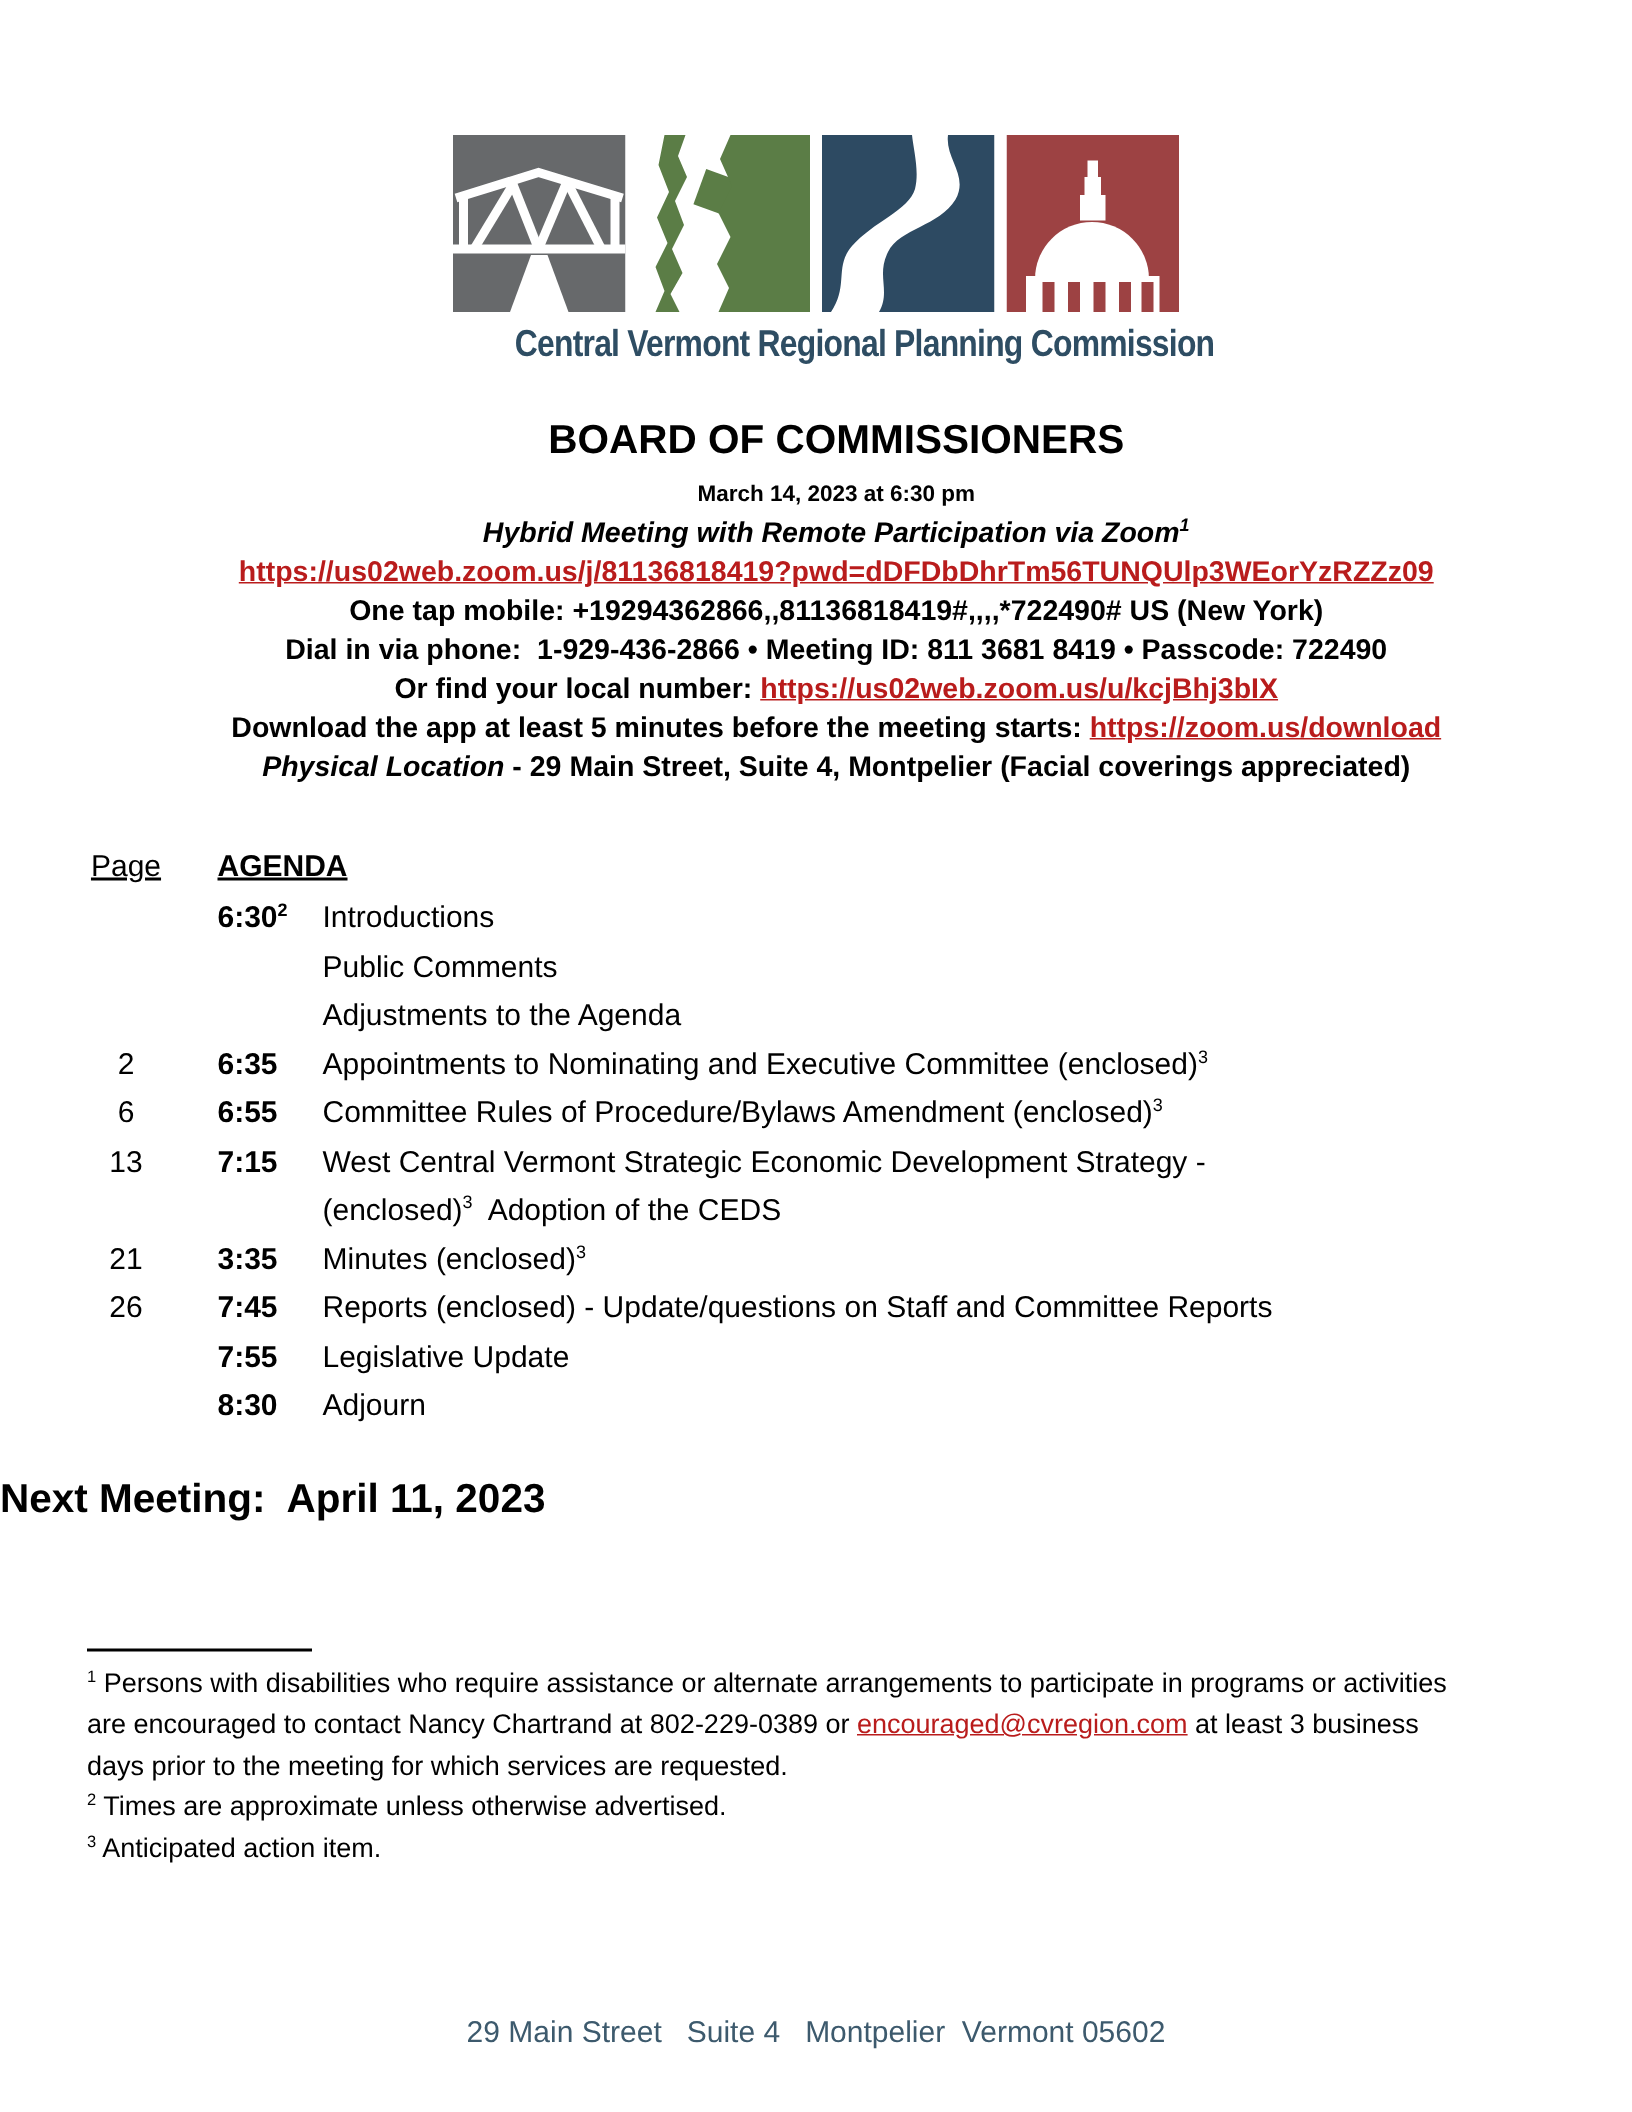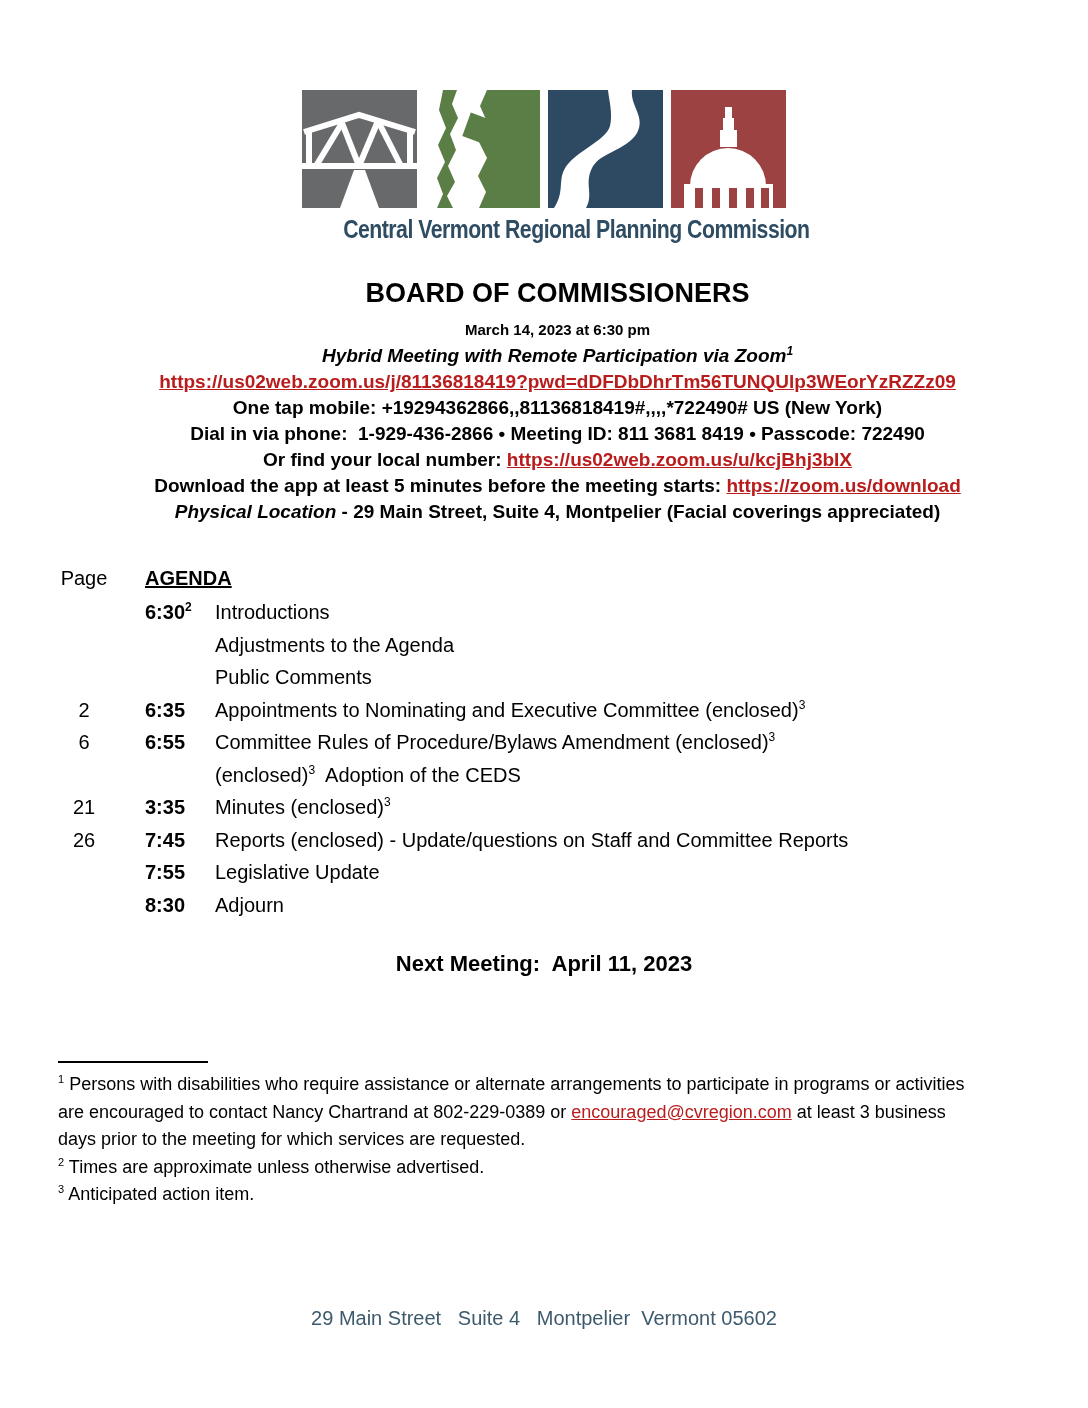--- a/index.html
+++ b/index.html
@@ -36,24 +36,24 @@
   
   .agenda { margin:38px 0 0 58px; font-size:20px; }
   .a-row { display:flex; line-height:32.5px; }
   .a-hdr { line-height:30px; margin-bottom:3px; }
   .col-page { width:52px; flex:none; text-align:center; margin-right:35px; }
   .col-time { width:70px; flex:none; font-weight:700; }
   .col-time sup { font-weight:700; }
   .col-title { flex:1; white-space:pre-wrap; padding-right:40px; }
   .col-title b { font-weight:400; }
   .col-title sup { font-size:12px; }
-  .u { }
+  .u { text-decoration:underline; }
   .agenda-h { font-weight:700; text-decoration:underline; }
   
-  .next-meeting { margin-top:30px; text-align:center; font-weight:700; font-size:22px; white-space:pre-wrap; }
+  .next-meeting { margin-top:30px; font-weight:700; font-size:27px; white-space:pre-wrap; }
   
   .footnote-sep { margin:84px 0 8px 58px; width:150px; border-top:2px solid #000; }
   .footnotes { margin-left:58px; width:920px; font-size:18px; line-height:27.5px; }
   .footnotes p { margin:0; white-space:pre-wrap; }
   .footnotes sup { font-size:11px; }
   
   .page-footer { margin-top:42px; text-align:center; color:#3d5a6d; font-size:20px; line-height:27px; white-space:pre-wrap; }
 </style>
 </head>
 <body>
@@ -129,41 +129,46 @@
     <div id="agenda-rows">
     <div class="a-row">
       <span class="col-page"></span>
       <span class="col-time"><span>6:30</span><sup>2</sup></span>
       <span class="col-title"><b>Introductions</b><span></span><sup></sup><span></span></span>
     </div>
 
     <div class="a-row">
       <span class="col-page"></span>
       <span class="col-time"><span></span><sup></sup></span>
+      <span class="col-title"><b>Public Comments</b><span></span><sup></sup><span></span></span>
+    </div>
+
+    <div class="a-row">
+      <span class="col-page"></span>
+      <span class="col-time"><span></span><sup></sup></span>
       <span class="col-title"><b>Adjustments to the Agenda</b><span></span><sup></sup><span></span></span>
-    </div>
-
-    <div class="a-row">
-      <span class="col-page"></span>
-      <span class="col-time"><span></span><sup></sup></span>
-      <span class="col-title"><b>Public Comments</b><span></span><sup></sup><span></span></span>
     </div>
 
     <div class="a-row">
       <span class="col-page">2</span>
       <span class="col-time"><span>6:35</span><sup></sup></span>
       <span class="col-title"><b>Appointments to Nominating and Executive Committee</b><span> (enclosed)</span><sup>3</sup><span></span></span>
     </div>
 
     <div class="a-row">
       <span class="col-page">6</span>
       <span class="col-time"><span>6:55</span><sup></sup></span>
       <span class="col-title"><b>Committee Rules of Procedure/Bylaws Amendment</b><span> (enclosed)</span><sup>3</sup><span></span></span>
     </div>
 
+    <div class="a-row">
+      <span class="col-page">13</span>
+      <span class="col-time"><span>7:15</span><sup></sup></span>
+      <span class="col-title"><b>West Central Vermont Strategic Economic Development Strategy -</b><span></span><sup></sup><span></span></span>
+    </div>
 
     <div class="a-row">
       <span class="col-page"></span>
       <span class="col-time"><span></span><sup></sup></span>
       <span class="col-title"><b></b><span>(enclosed)</span><sup>3</sup><span>  Adoption of the CEDS</span></span>
     </div>
 
     <div class="a-row">
       <span class="col-page">21</span>
       <span class="col-time"><span>3:35</span><sup></sup></span>

